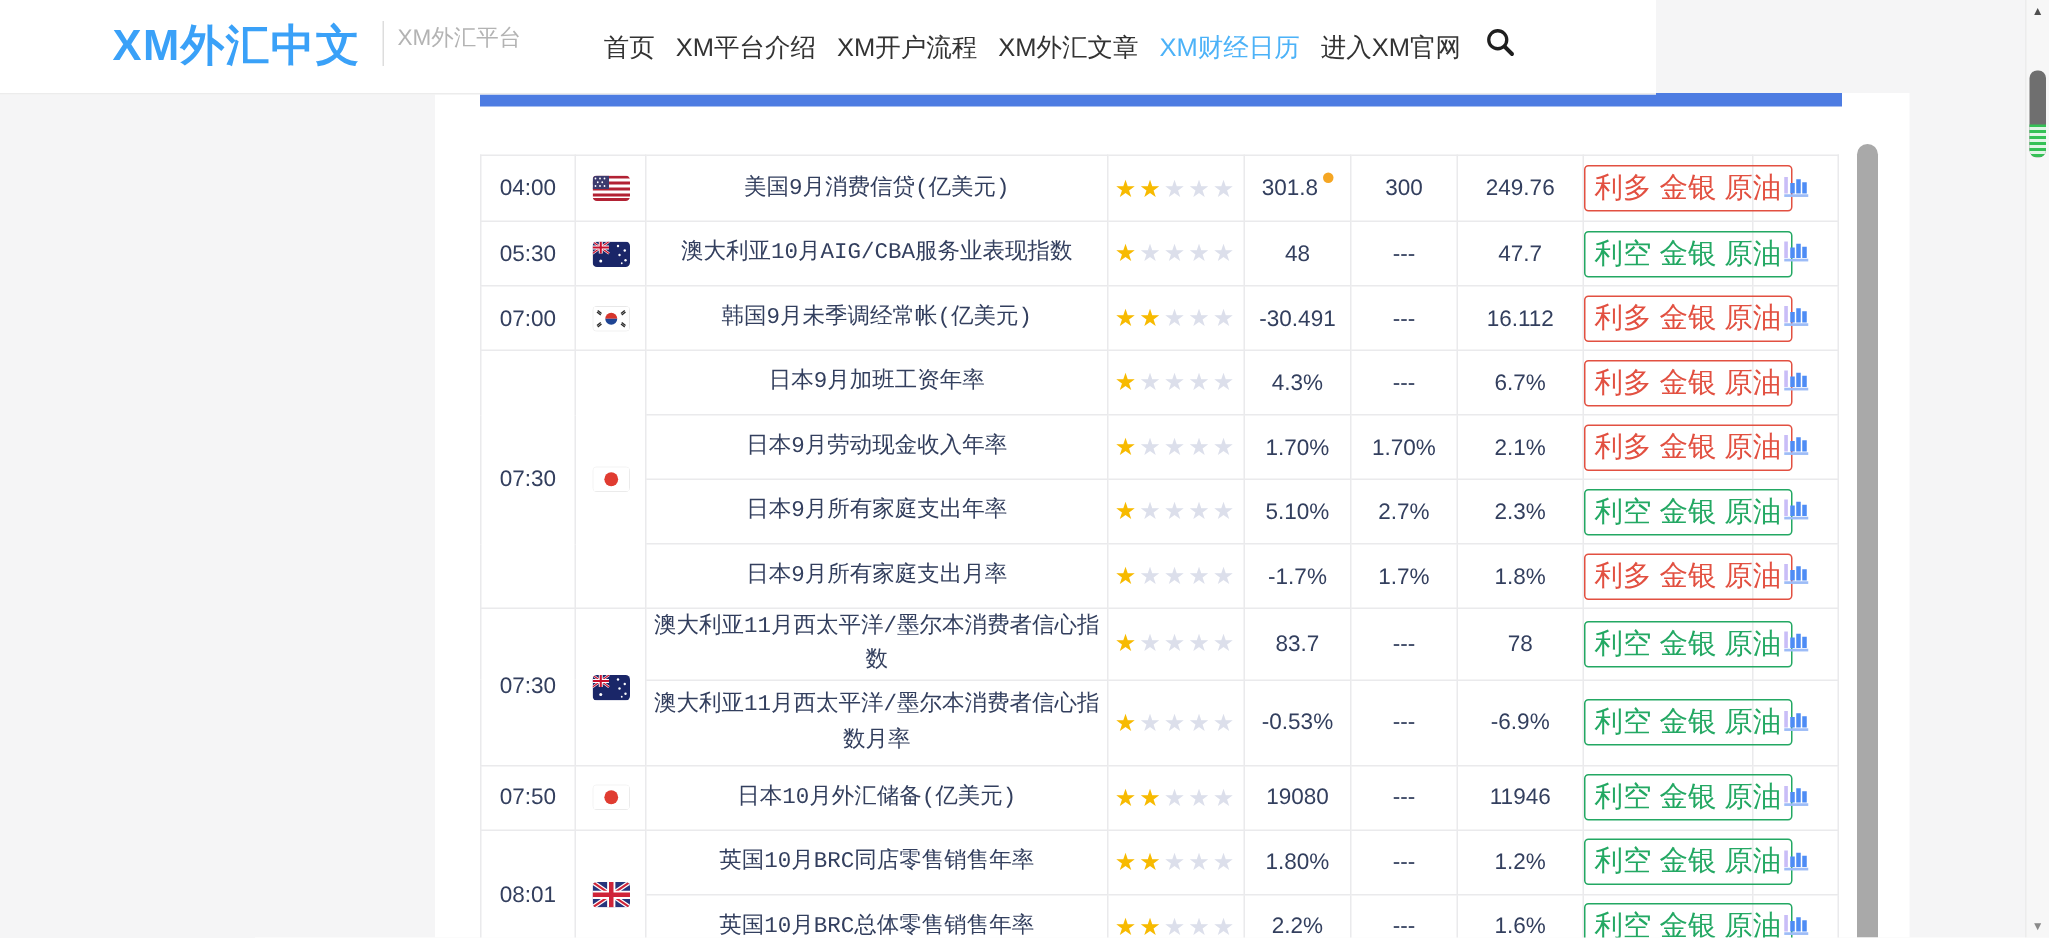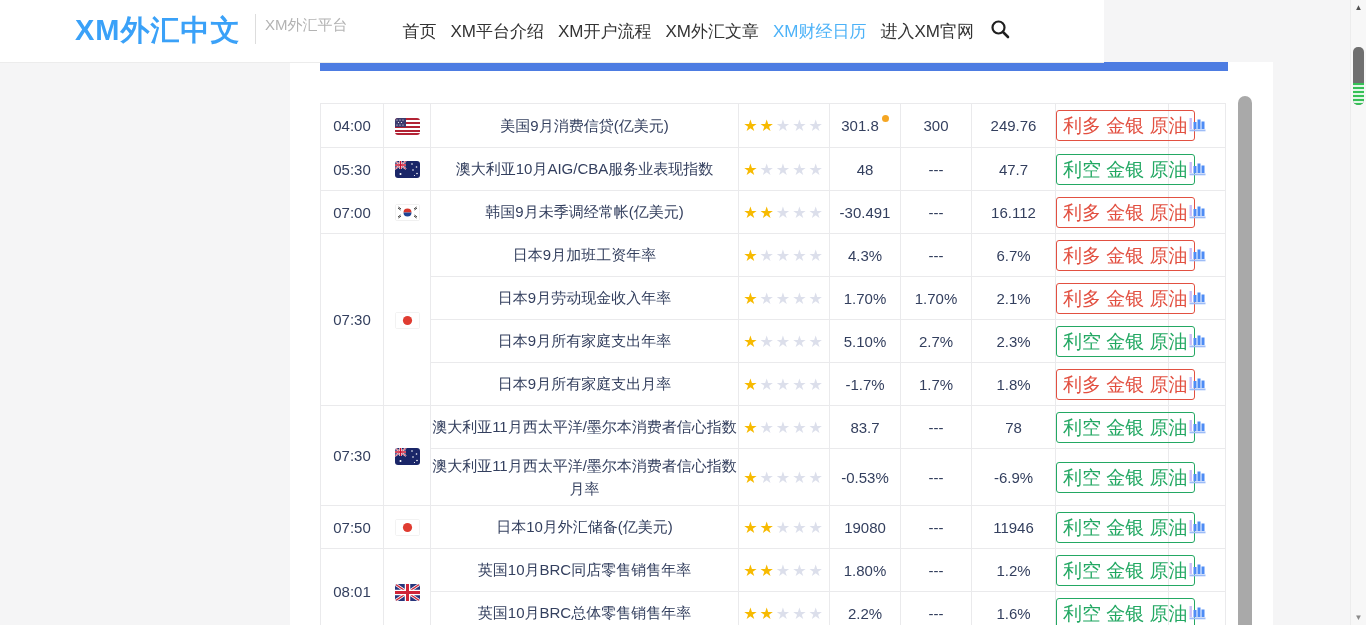--- a/index.html
+++ b/index.html
@@ -21,21 +21,21 @@
   .search-btn{display:flex;align-items:center;cursor:pointer;margin-left:2px;}
   
   .card{position:absolute;left:290px;top:62px;width:983px;height:563px;background:#fff;}
   .top-bar{position:absolute;left:320px;top:62px;width:908px;height:9px;background:#4d7ce2;}
   
   table.calendar{position:absolute;left:320px;top:103px;width:905px;border-collapse:collapse;
     table-layout:fixed;background:#fff;}
   table.calendar td{border:1px solid #eaeaec;text-align:center;vertical-align:middle;
     font-size:15px;color:#333f5e;padding:0;}
   td.time-cell{font-size:15px;color:#36436b;}
-  td.event-cell{text-align:left;padding:8px 10px 8px 15px;font-size:14px;color:#333a4c;line-height:1.55;}
+  td.event-cell{text-align:left;padding:8px 10px 8px 15px;font-size:14px;color:#333a4c;line-height:1.55;font-family:Liberation Mono, monospace;}
   .stars{letter-spacing:2px;font-size:16px;white-space:nowrap;}
   .star-on{color:#f7ba00;}
   .star-off{color:#dcdfeb;}
   .badge{display:inline-block;border:1px solid;border-radius:3px;padding:5px 6px;
     font-size:19px;white-space:nowrap;line-height:1;}
   .badge.bullish{color:#e25041;border-color:#e25041;}
   .badge.bearish{color:#23a863;border-color:#23a863;}
   .dot-marker{display:inline-block;width:7px;height:7px;border-radius:50%;
     background:#f5a623;vertical-align:top;margin:-2px 0 0 3px;}
   .flag{display:inline-block;vertical-align:middle;border-radius:3px;overflow:hidden;line-height:0;}

